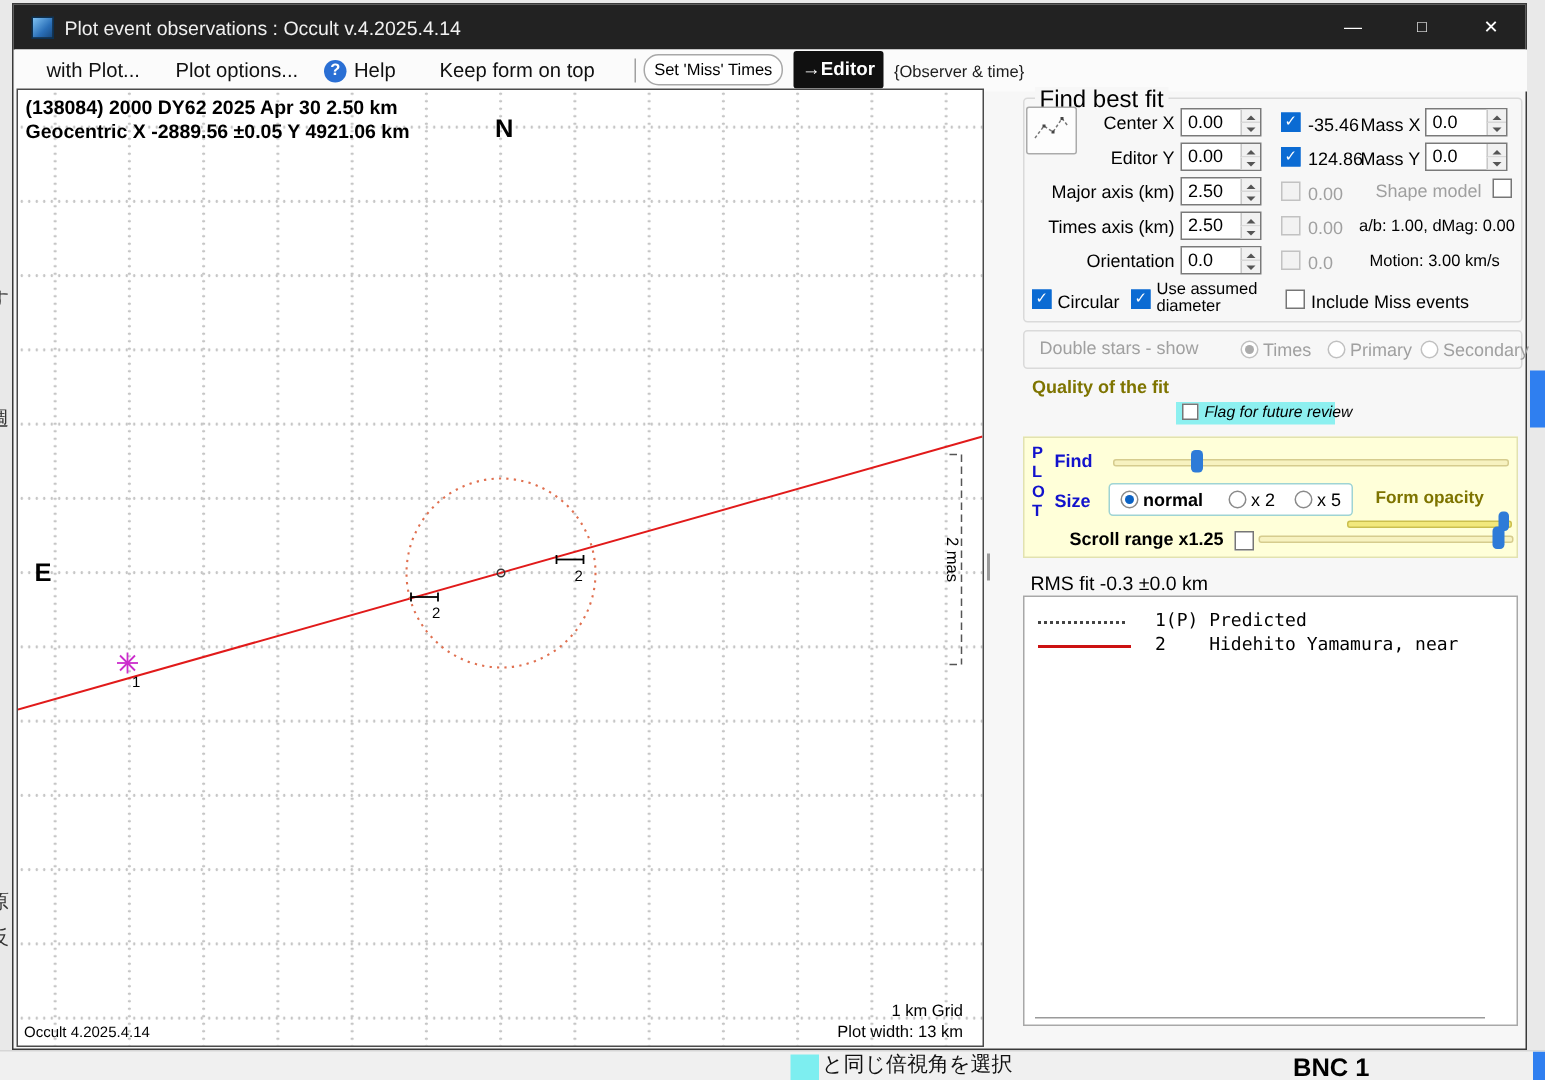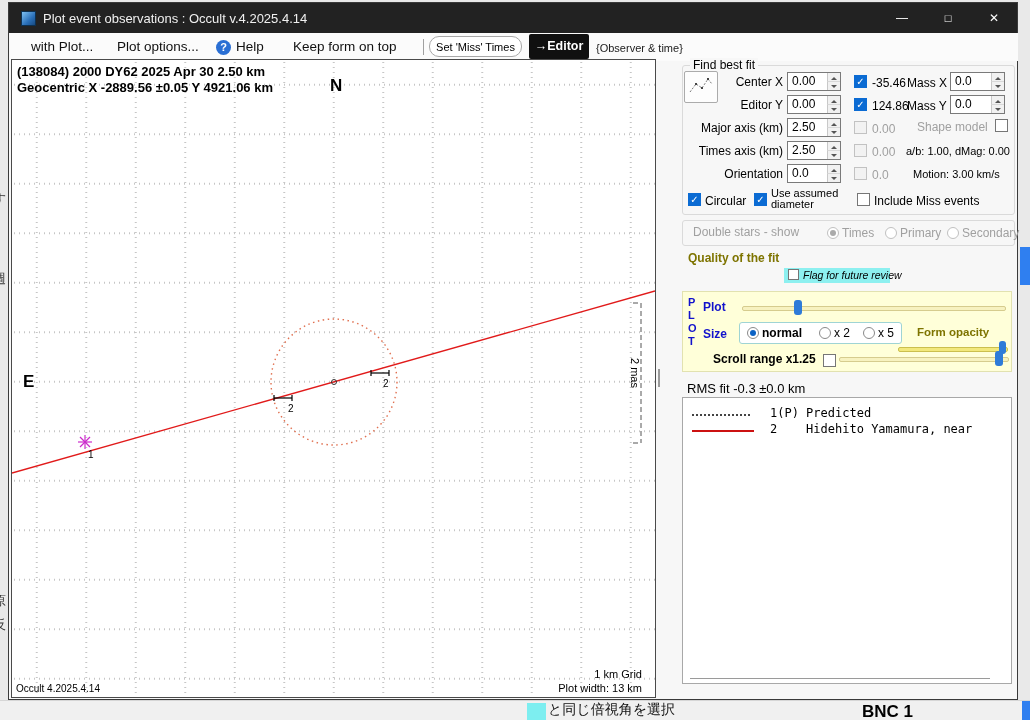--- a/index.html
+++ b/index.html
@@ -30,21 +30,21 @@
   .plot-hdr{position:absolute;font-size:13px;font-weight:bold;color:#000;white-space:nowrap;}
   .compass{position:absolute;font-size:17px;font-weight:600;color:#000;}
   .plot-small{position:absolute;font-size:10px;color:#000;white-space:nowrap;}
   .plot-foot{position:absolute;font-size:11px;color:#000;white-space:nowrap;text-align:right;}
   
   .lbl{position:absolute;font-size:12px;color:#000;white-space:nowrap;}
   .lbl-r{text-align:right;}
   .lbl-gray{color:#a0a0a0;}
   .lbl-small{font-size:11px;}
   .grp{position:absolute;border:1px solid #dadada;border-radius:3px;}
-  .grp-label{position:absolute;font-size:12px;background:#f7f7f7;padding:0 3px;color:#000;}
+  .grp-label{position:absolute;font-size:16px;background:#f7f7f7;padding:0 3px;color:#000;}
   .spin{position:absolute;height:19px;background:#fff;border:1px solid #7a7a7a;box-sizing:border-box;display:flex;font-size:12px;}
   .spin .val{flex:1;padding:1px 0 0 4px;color:#000;}
   .spin .btns{width:13px;display:flex;flex-direction:column;}
   .spin .btns i{display:block;flex:1;background:#f1f1f1;border-left:1px solid #c8c8c8;position:relative;}
   .spin .btns i.up{border-bottom:1px solid #d8d8d8;}
   .spin .btns i::after{content:"";position:absolute;left:3px;border:3px solid transparent;}
   .spin .btns i.up::after{top:1px;border-bottom-color:#555;}
   .spin .btns i.dn::after{top:3px;border-top-color:#555;}
   .cb{position:absolute;width:13px;height:13px;background:#fff;border:1px solid #767676;box-sizing:border-box;}
   .cb.checked{background:#0b6bd3;border-color:#0b6bd3;}
@@ -284,21 +284,21 @@
     <div class="flagbar"></div>
     <span class="cb" style="left:779px;top:266px;width:11px;height:11px;"></span>
     <div class="lbl" style="left:794px;top:266px;font-size:10.5px;font-style:italic;">Flag for future review</div>
 
     <div class="plotpanel"></div>
     <div class="lbl blue-lbl" style="left:679px;top:293px;font-size:11px;">P</div>
     <div class="lbl blue-lbl" style="left:679px;top:306px;font-size:11px;">L</div>
     <div class="lbl blue-lbl" style="left:679px;top:319px;font-size:11px;">O</div>
     <div class="lbl blue-lbl" style="left:679px;top:332px;font-size:11px;">T</div>
 
-    <div class="lbl blue-lbl" style="left:694px;top:297px;">Plot</div>
+    <div class="lbl blue-lbl" style="left:694px;top:297px;">Find</div>
     <div class="slider" style="left:733px;top:297px;width:264px;height:16px;">
       <span class="track"></span>
       <span class="thumb" style="left:52px;"></span>
     </div>
 
     <div class="lbl blue-lbl" style="left:694px;top:324px;">Size</div>
     <div class="sizebox"></div>
     <span class="rad sel" style="left:738px;top:324px;"></span>
     <div class="lbl" style="left:753px;top:323px;font-weight:bold;">normal</div>
     <span class="rad" style="left:810px;top:324px;"></span>

